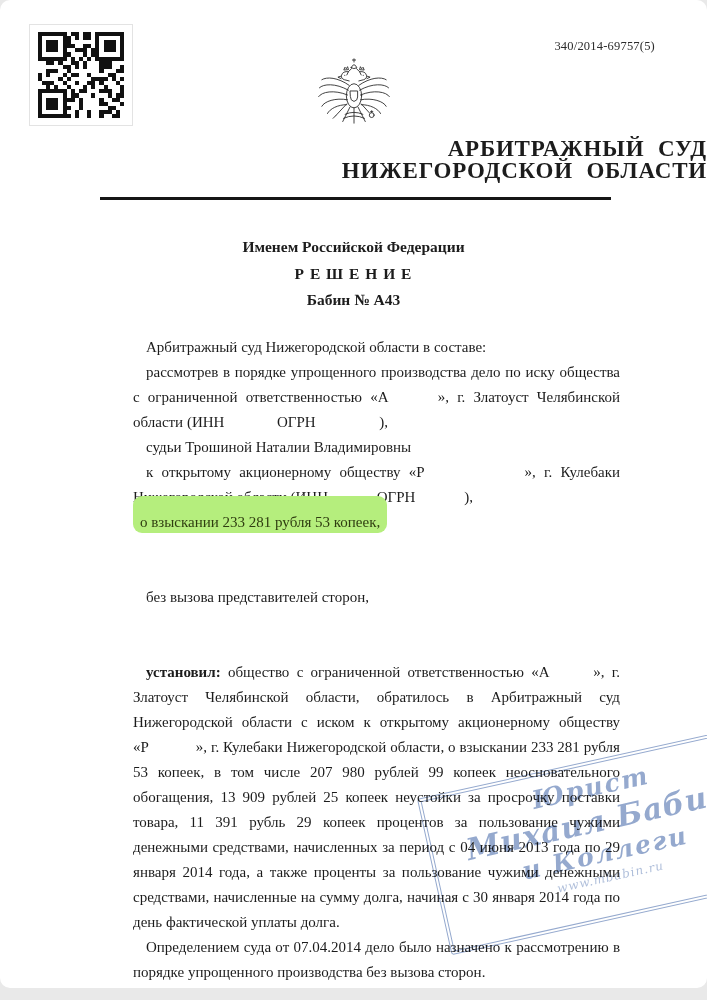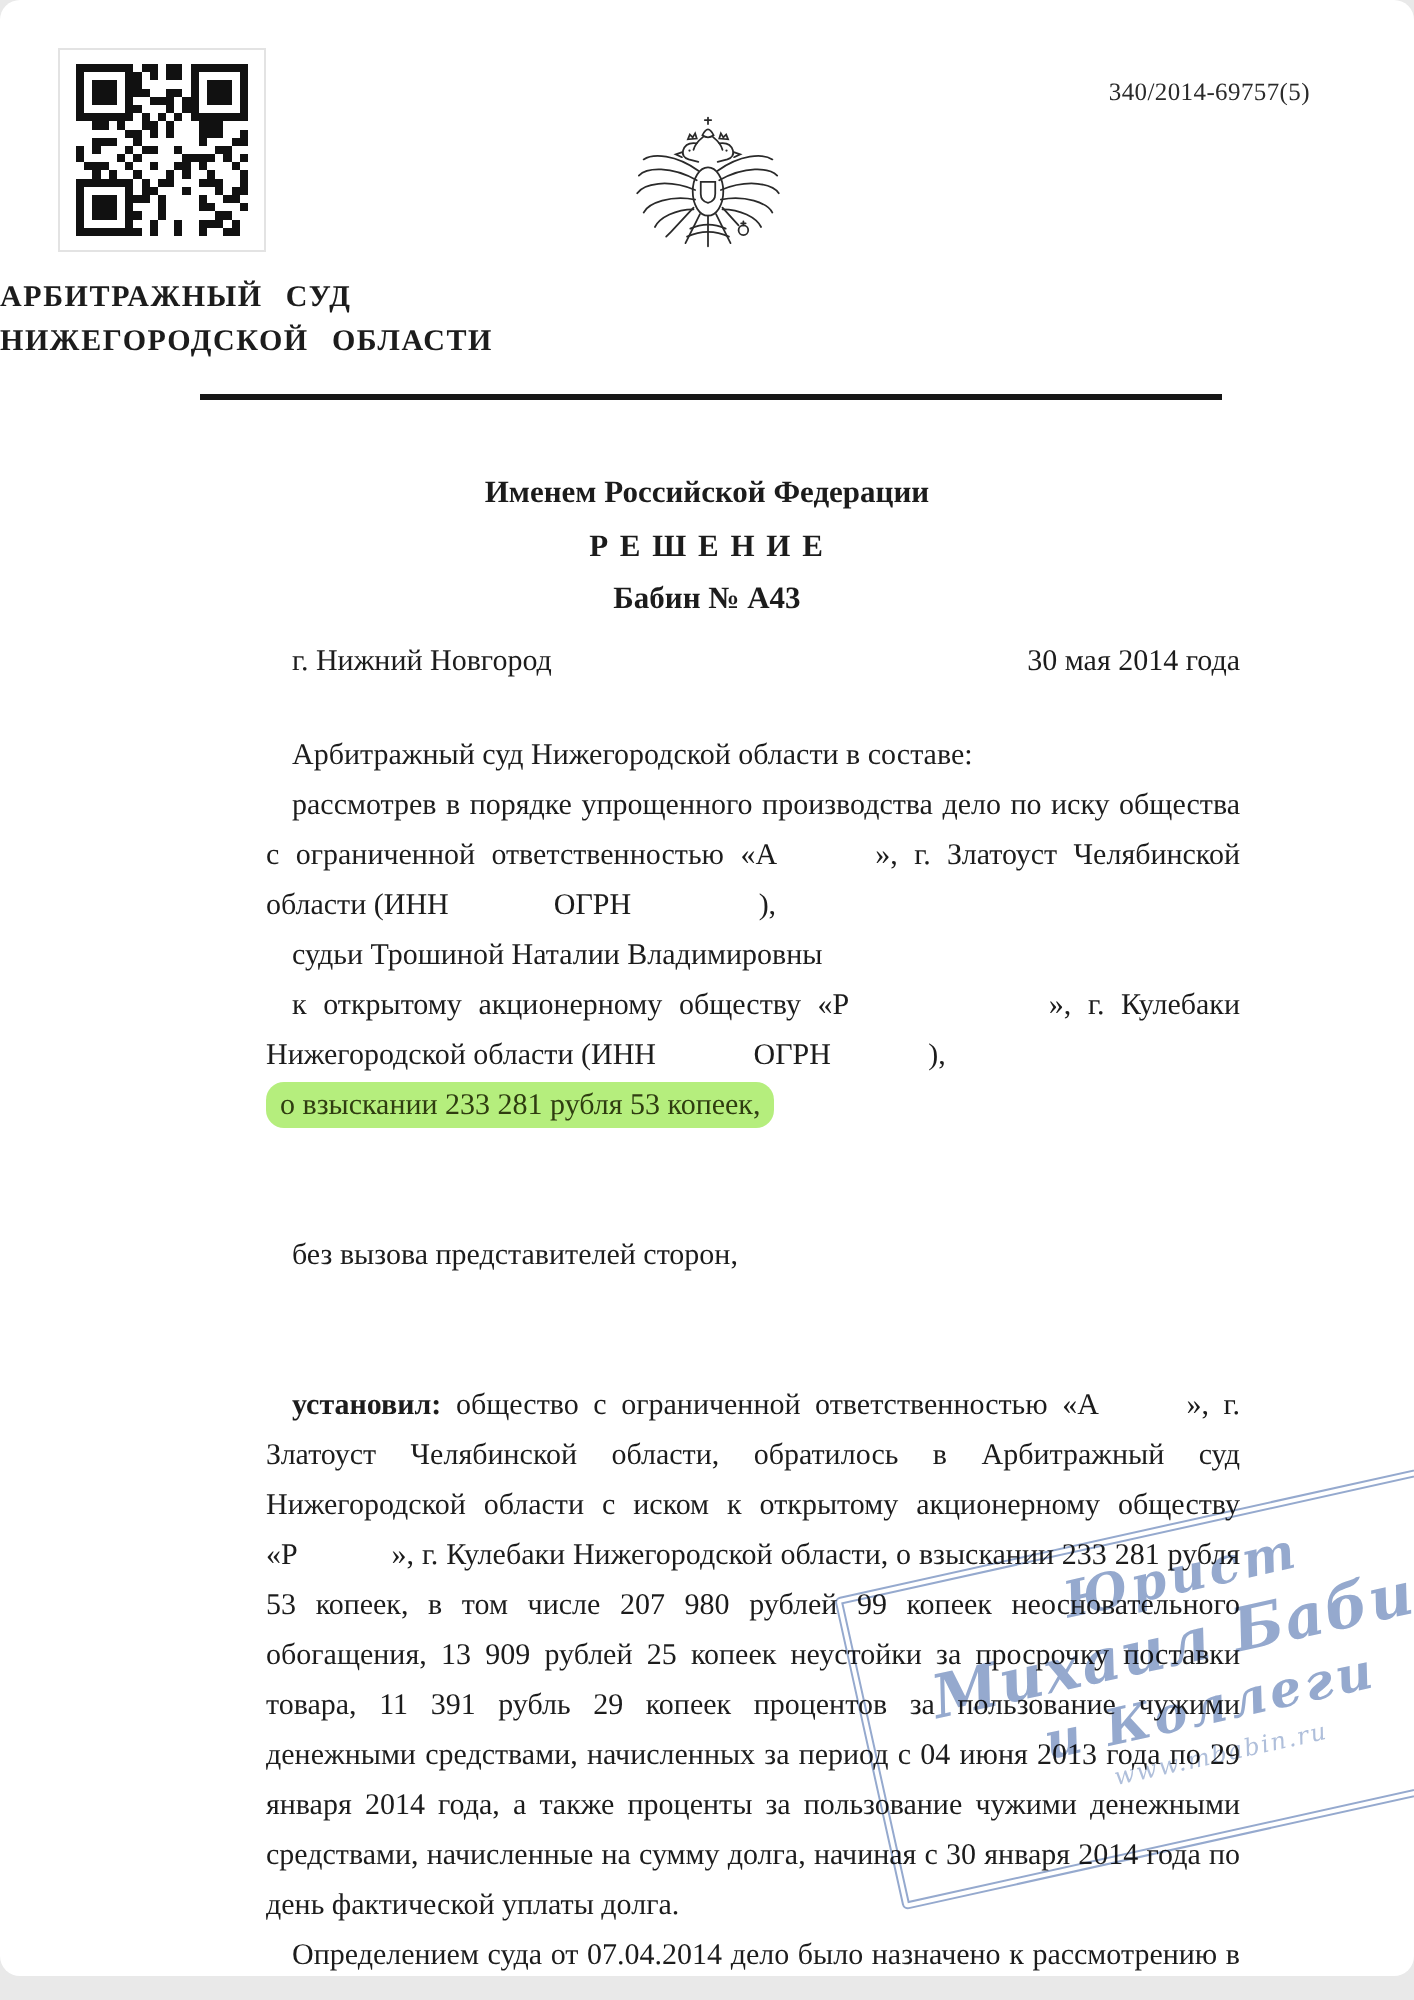--- a/index.html
+++ b/index.html
@@ -18,21 +18,21 @@
     position:absolute;top:39px;right:52px;
     font-size:12.5px;color:#2b2b2b;letter-spacing:.2px;
   }
   .emblem{width:84px;height:74px;margin:58px auto 6px;}
   .emblem svg{width:100%;height:100%;display:block;}
   .emblem path,.emblem ellipse,.emblem circle{
     fill:none;stroke:#2a2a2a;stroke-width:1.1;stroke-linecap:round;
   }
   .emblem .dot{fill:#2a2a2a;stroke:none;}
   .court-name{
-    text-align:left;font-weight:bold;font-size:15px;line-height:22px;
+    text-align:right;font-weight:bold;font-size:23px;line-height:22px;
     letter-spacing:.8px;word-spacing:7px;margin:4px 0 12px;
   }
   .rule{margin:15px 96px 0 100px;border:0;border-top:3px solid #161616;}
   
   .h-center{text-align:center;font-weight:bold;font-size:15.5px;margin:0;}
   .in-name{margin-top:38px;}
   .decision{margin-top:9px;letter-spacing:1px;}
   .case-no{margin-top:8px;}
   .dateline{
     display:flex;justify-content:space-between;align-items:baseline;
@@ -41,21 +41,21 @@
   .dateline .city{padding-left:13px;}
   
   .content{margin:26px 87px 0 133px;font-size:15px;}
   .content p{
     margin:0;line-height:25px;text-align:justify;text-indent:13px;
   }
   p.no-indent{text-indent:0;}
   p.gap-above-2{margin-top:50px;}
   mark{
     background:var(--hl,#b5ee7d);color:#2f3d10;
-    padding:4px 7px 3px 7px;border-radius:9px;
+    padding:18px 7px 3px 7px;border-radius:9px;
   }
   b.lead{font-weight:bold;}
   
   .stamp{
     position:absolute;left:417px;top:799px;width:336px;height:152px;
     transform:rotate(-12.5deg);transform-origin:left top;
     border:4px double var(--stamp,#7d96c3);border-radius:3px;
     color:var(--stamp,#7d96c3);opacity:.82;mix-blend-mode:multiply;
     text-align:center;font-family:"DejaVu Serif",serif;
     font-style:italic;font-weight:bold;pointer-events:none;
@@ -124,24 +124,20 @@
 
   <h1 class="court-name"><span>АРБИТРАЖНЫЙ СУД</span><br>
   <span>НИЖЕГОРОДСКОЙ ОБЛАСТИ</span></h1>
 
   <hr class="rule">
 
   <p class="h-center in-name">Именем Российской Федерации</p>
   <p class="h-center decision">Р Е Ш Е Н И Е</p>
   <p class="h-center case-no">Бабин № А43</p>
 
-  <div class="dateline">
-    <span class="city">г. Нижний Новгород</span>
-    <span class="date">30 мая 2014 года</span>
-  </div>
 
   <div class="content">
     <p>Арбитражный суд Нижегородской области в составе:</p>
     <p>рассмотрев в порядке упрощенного производства дело по иску общества с ограниченной ответственностью «А&nbsp;&nbsp;&nbsp;&nbsp;&nbsp;&nbsp;», г. Златоуст Челябинской области (ИНН&nbsp;&nbsp;&nbsp;&nbsp;&nbsp;&nbsp;&nbsp;&nbsp;&nbsp;&nbsp;&nbsp;&nbsp;&nbsp;&nbsp;ОГРН&nbsp;&nbsp;&nbsp;&nbsp;&nbsp;&nbsp;&nbsp;&nbsp;&nbsp;&nbsp;&nbsp;&nbsp;&nbsp;&nbsp;&nbsp;&nbsp;&nbsp;),</p>
     <p>судьи Трошиной Наталии Владимировны</p>
     <p>к открытому акционерному обществу «Р&nbsp;&nbsp;&nbsp;&nbsp;&nbsp;&nbsp;&nbsp;&nbsp;&nbsp;&nbsp;&nbsp;&nbsp;», г. Кулебаки Нижегородской области (ИНН&nbsp;&nbsp;&nbsp;&nbsp;&nbsp;&nbsp;&nbsp;&nbsp;&nbsp;&nbsp;&nbsp;&nbsp;&nbsp;ОГРН&nbsp;&nbsp;&nbsp;&nbsp;&nbsp;&nbsp;&nbsp;&nbsp;&nbsp;&nbsp;&nbsp;&nbsp;&nbsp;),</p>
     <p class="no-indent"><mark>о взыскании 233 281 рубля 53 копеек,</mark></p>
     <p class="gap-above-2">без вызова представителей сторон,</p>
     <p class="gap-above-2"><b class="lead">установил:</b><span> общество с ограниченной ответственностью «А&nbsp;&nbsp;&nbsp;&nbsp;&nbsp;&nbsp;», г. Златоуст Челябинской области, обратилось в Арбитражный суд Нижегородской области с иском к открытому акционерному обществу «Р&nbsp;&nbsp;&nbsp;&nbsp;&nbsp;&nbsp;&nbsp;&nbsp;&nbsp;&nbsp;&nbsp;&nbsp;», г. Кулебаки Нижегородской области, о взыскании 233 281 рубля 53 копеек, в том числе 207 980 рублей 99 копеек неосновательного обогащения, 13 909 рублей 25 копеек неустойки за просрочку поставки товара, 11 391 рубль 29 копеек процентов за пользование чужими денежными средствами, начисленных за период с 04 июня 2013 года по 29 января 2014 года, а также проценты за пользование чужими денежными средствами, начисленные на сумму долга, начиная с 30 января 2014 года по день фактической уплаты долга.</span></p>
     <p>Определением суда от 07.04.2014 дело было назначено к рассмотрению в порядке упрощенного производства без вызова сторон.</p>

